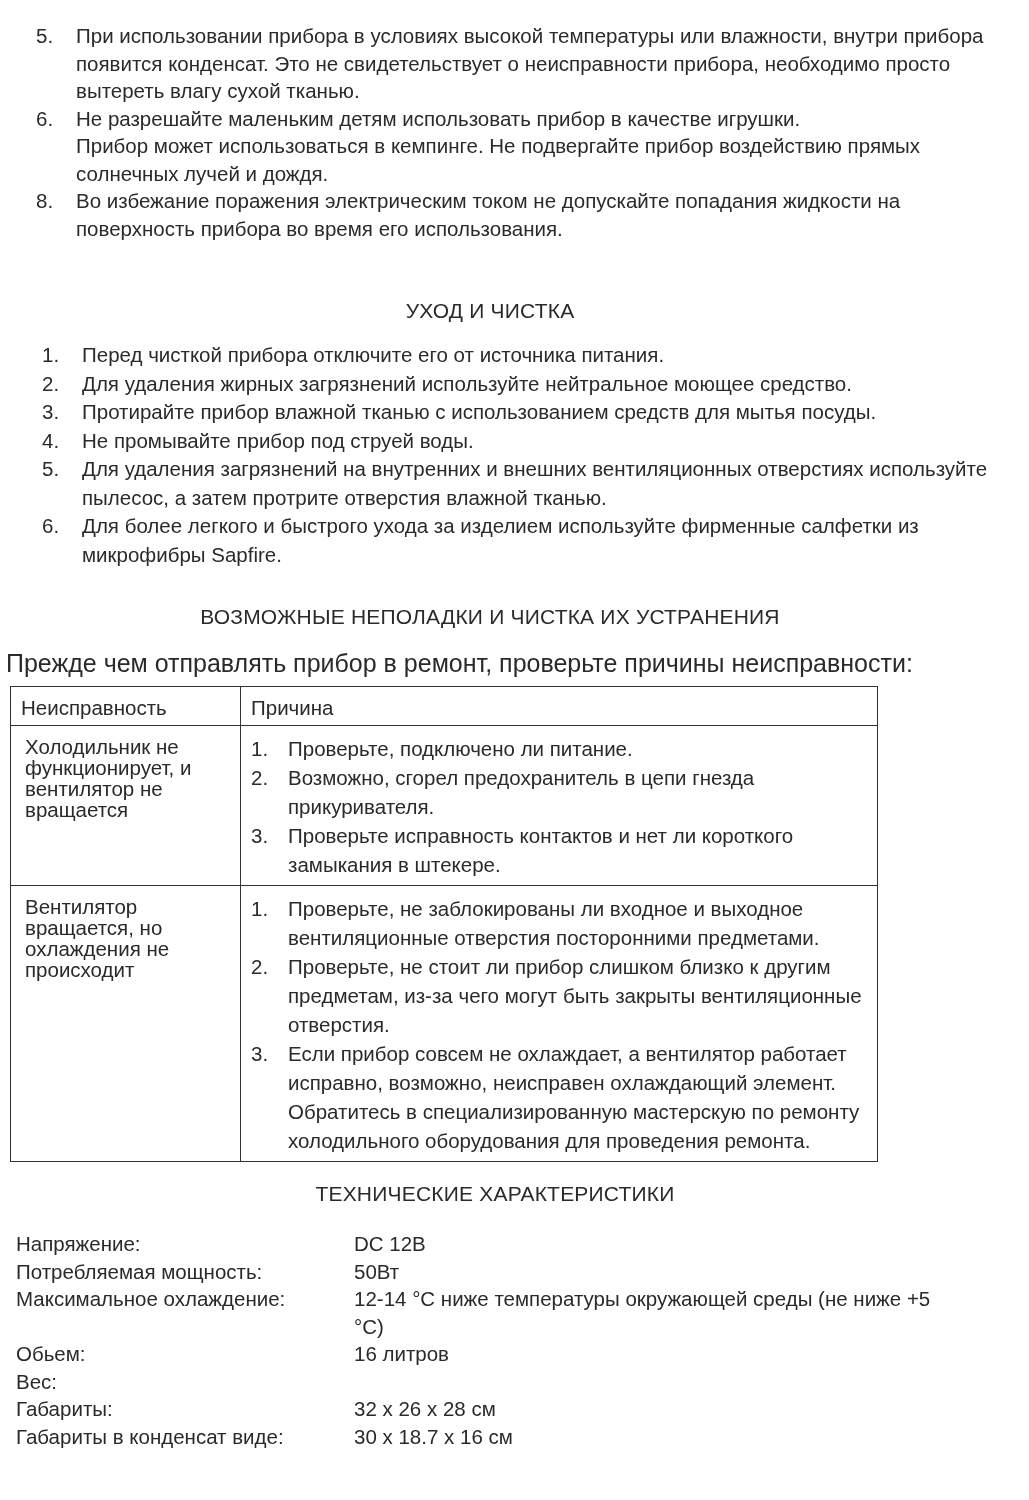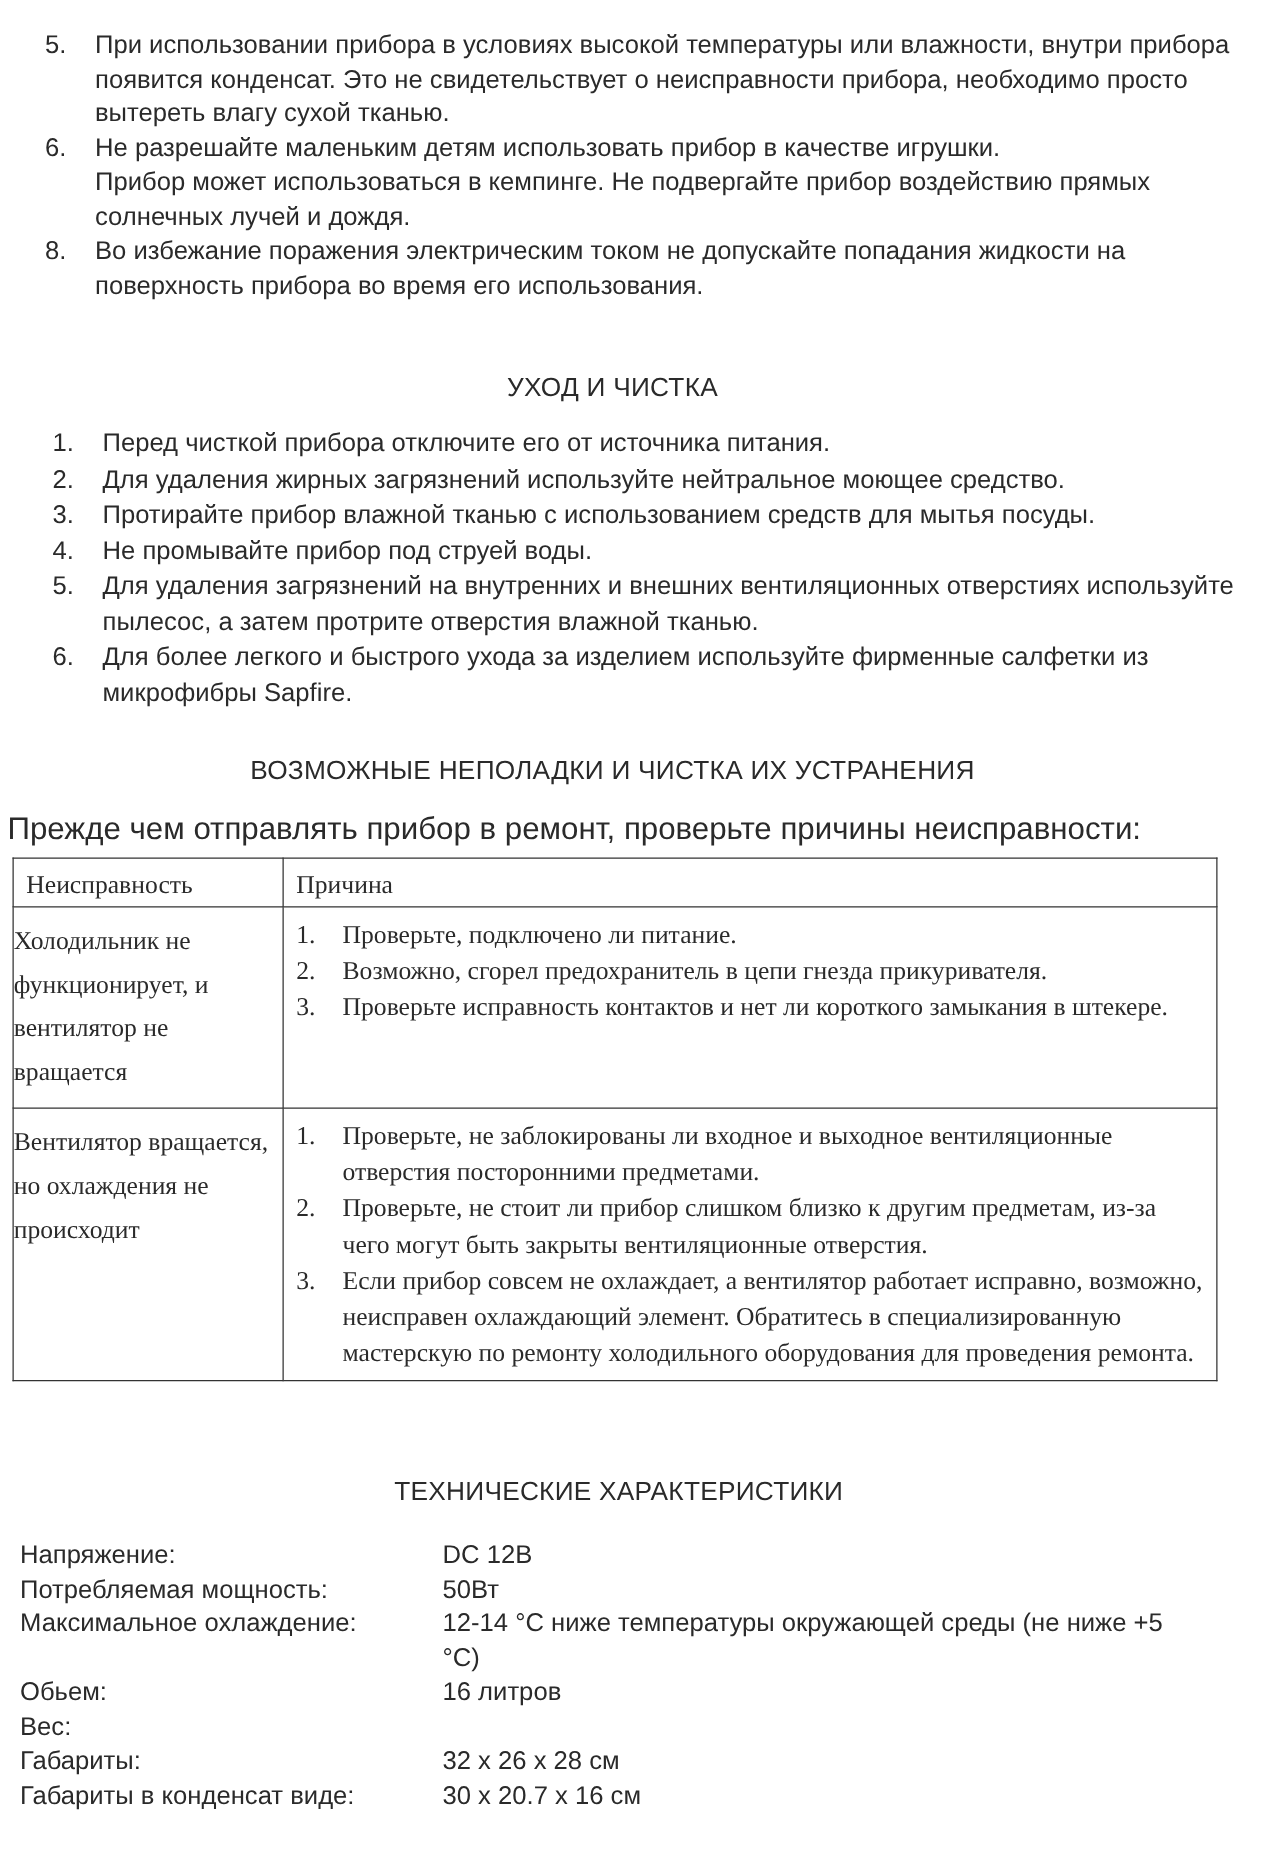--- a/index.html
+++ b/index.html
@@ -14,28 +14,28 @@
   .list li .txt { display: block; }
   #top-list { top: 22px; left: 36px; }
   #care-list { top: 341px; left: 42px; }
   #care-list li { line-height: 28.5px; }
   .heading { position: absolute; left: 0; width: 980px; text-align: center; font-weight: normal; font-size: 21px; letter-spacing: 0.2px; color: #2a2a2a; }
   #care-heading { top: 299px; }
   #trouble-heading { top: 605px; left: 0; width: 980px; }
   #specs-heading { top: 1182px; width: 990px; }
   #trouble-intro { position: absolute; top: 649px; left: 6px; font-size: 25px; }
   table.trouble {
-    position: absolute; top: 686px; left: 10px; width: 964px;
-    border-collapse: collapse; font-size: 20.5px; font-family: Liberation Serif, serif;
+    position: absolute; top: 686px; left: 10px; width: 868px;
+    border-collapse: collapse; font-size: 20.5px;
   }
   table.trouble td, table.trouble th {
     border: 1.5px solid #333; vertical-align: top; text-align: left; font-weight: normal;
   }
   table.trouble th { padding: 10px 10px 6px 10px; height: 22px; line-height: 22px; }
-  table.trouble td.col1 { width: 205px; padding: 10px 10px 10px 0; line-height: 35px; }
+  table.trouble td.col1 { width: 205px; padding: 10px 10px 10px 14px; line-height: 21px; }
   table.trouble td.col2 { padding: 8px 10px 6px 10px; }
   .cause-list { margin: 0; padding: 0; list-style: none; }
   .cause-list li { position: relative; padding-left: 37px; line-height: 29px; }
   .cause-list li .num { position: absolute; left: 0; top: 0; }
   .specs { position: absolute; top: 1230px; left: 16px; }
   .spec-row { display: flex; line-height: 27.5px; }
   .spec-label { width: 338px; }
   .spec-value { width: 600px; }
 </style>
 </head>
@@ -142,15 +142,15 @@
     </div>
   <div class="spec-row">
       <span class="spec-label">Вес:</span>
     </div>
   <div class="spec-row">
       <span class="spec-label">Габариты:</span>
       <span class="spec-value">32 х 26 х 28 см</span>
     </div>
   <div class="spec-row">
       <span class="spec-label">Габариты в конденсат виде:</span>
-      <span class="spec-value">30 х 20.7 х 16 см</span>
+      <span class="spec-value">30 х 18.7 х 16 см</span>
     </div>
 </div>
 
 </body></html>

